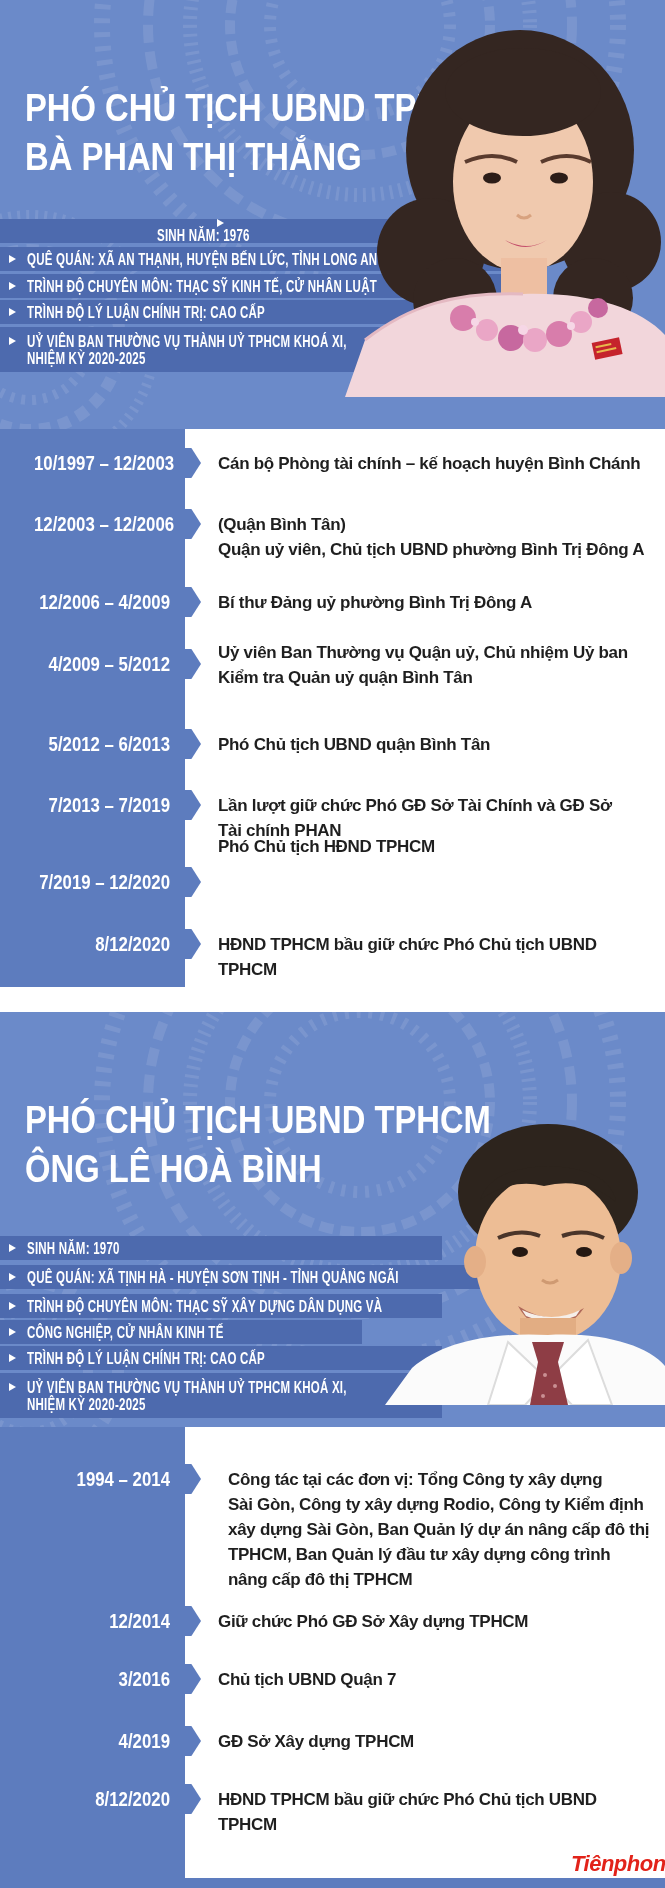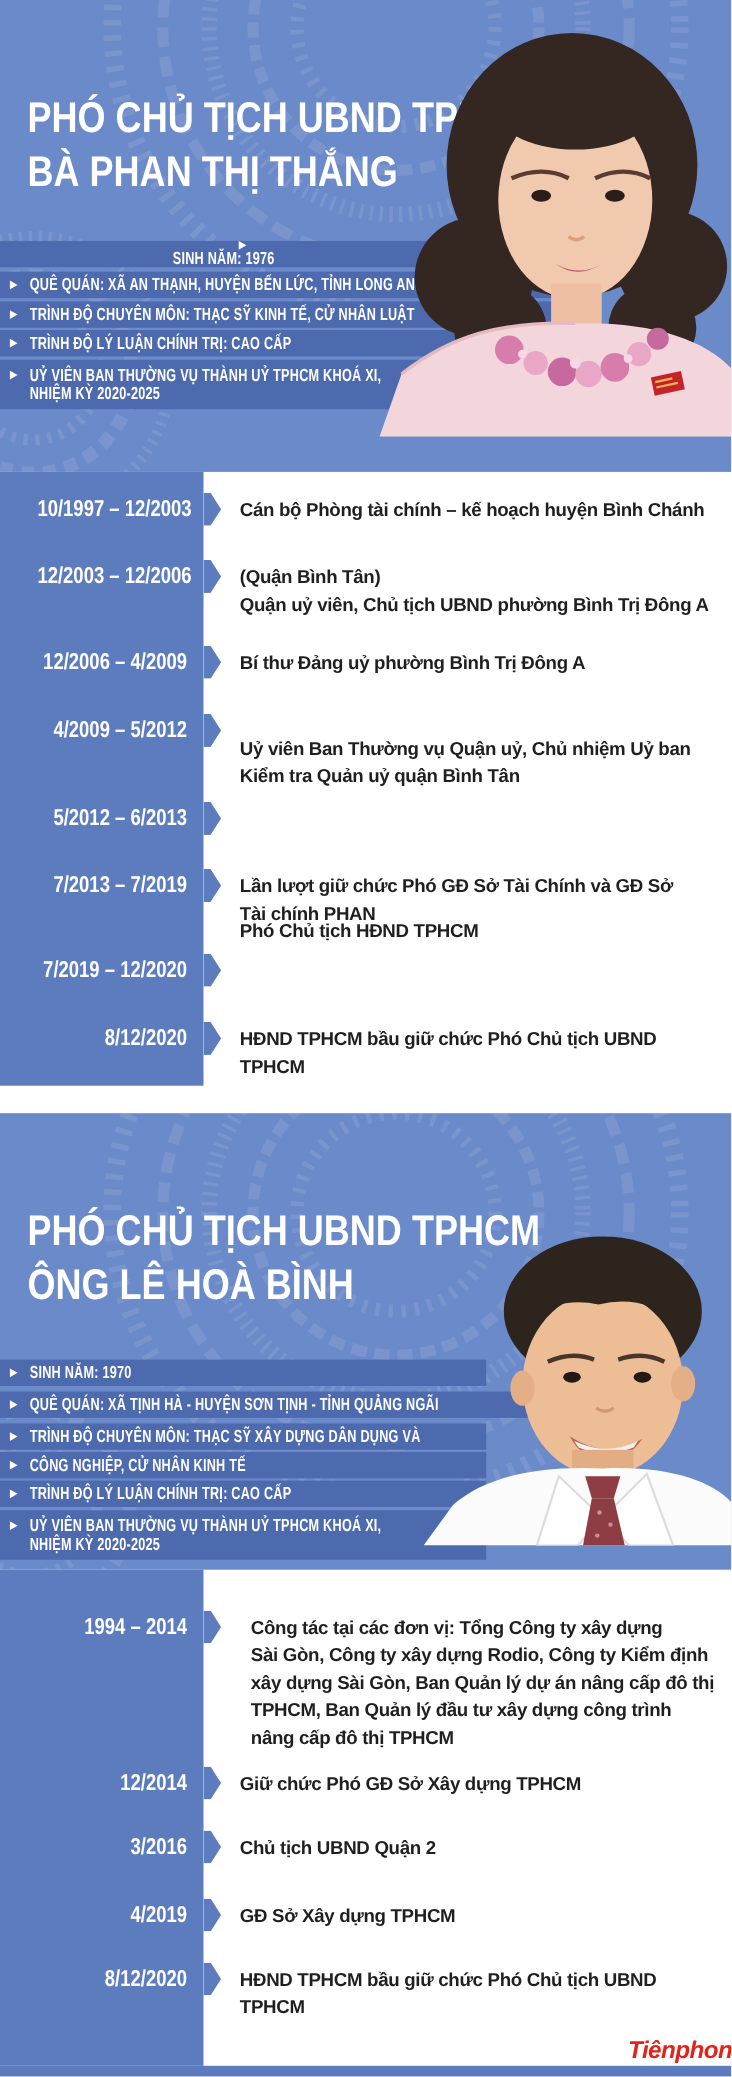--- a/index.html
+++ b/index.html
@@ -150,27 +150,30 @@
   </div>
 
   <div class="tl-arrow" style="top:587px;"></div>
   <div class="tl-date" style="top:590px;">12/2006 – 4/2009</div>
   <div class="tl-desc" style="top:590px;">
     <div class="dl">Bí thư Đảng uỷ phường Bình Trị Đông A</div>
   </div>
 
   <div class="tl-arrow" style="top:649px;"></div>
   <div class="tl-date" style="top:652px;">4/2009 – 5/2012</div>
-  <div class="tl-desc" style="top:668px;">
+  <div class="tl-desc" style="top:640px;">
     <div class="dl">Uỷ viên Ban Thường vụ Quận uỷ, Chủ nhiệm Uỷ ban</div>
     <div class="dl">Kiểm tra Quản uỷ quận Bình Tân</div>
   </div>
 
   <div class="tl-arrow" style="top:729px;"></div>
   <div class="tl-date" style="top:732px;">5/2012 – 6/2013</div>
+  <div class="tl-desc" style="top:732px;">
+    <div class="dl">Phó Chủ tịch UBND quận Bình Tân</div>
+  </div>
 
   <div class="tl-arrow" style="top:790px;"></div>
   <div class="tl-date" style="top:793px;">7/2013 – 7/2019</div>
   <div class="tl-desc" style="top:793px;">
     <div class="dl">Lần lượt giữ chức Phó GĐ Sở Tài Chính và GĐ Sở</div>
     <div class="dl">Tài chính PHAN</div>
   </div>
 
   <div class="tl-arrow" style="top:867px;"></div>
   <div class="tl-date" style="top:870px;">7/2019 – 12/2020</div>
@@ -213,21 +216,21 @@
     <span class="bt">
         <span class="line">QUÊ QUÁN: XÃ TỊNH HÀ - HUYỆN SƠN TỊNH - TỈNH QUẢNG NGÃI</span>
       </span>
   </div>
   <div class="bar" style="top:1294px;width:442px;">
     <span class="tri"></span>
     <span class="bt">
         <span class="line">TRÌNH ĐỘ CHUYÊN MÔN: THẠC SỸ XÂY DỰNG DÂN DỤNG VÀ</span>
       </span>
   </div>
-  <div class="bar" style="top:1320px;width:442px;">
+  <div class="bar" style="top:1320px;width:362px;">
     <span class="tri"></span>
     <span class="bt">
         <span class="line">CÔNG NGHIỆP, CỬ NHÂN KINH TẾ</span>
       </span>
   </div>
   <div class="bar" style="top:1346px;width:442px;">
     <span class="tri"></span>
     <span class="bt">
         <span class="line">TRÌNH ĐỘ LÝ LUẬN CHÍNH TRỊ: CAO CẤP</span>
       </span>
@@ -280,21 +283,21 @@
 
   <div class="tl-arrow" style="top:1606px;"></div>
   <div class="tl-date" style="top:1609px;">12/2014</div>
   <div class="tl-desc" style="top:1609px;">
     <div class="dl">Giữ chức Phó GĐ Sở Xây dựng TPHCM</div>
   </div>
 
   <div class="tl-arrow" style="top:1664px;"></div>
   <div class="tl-date" style="top:1667px;">3/2016</div>
   <div class="tl-desc" style="top:1667px;">
-    <div class="dl">Chủ tịch UBND Quận 2</div>
+    <div class="dl">Chủ tịch UBND Quận 7</div>
   </div>
 
   <div class="tl-arrow" style="top:1726px;"></div>
   <div class="tl-date" style="top:1729px;">4/2019</div>
   <div class="tl-desc" style="top:1729px;">
     <div class="dl">GĐ Sở Xây dựng TPHCM</div>
   </div>
 
   <div class="tl-arrow" style="top:1784px;"></div>
   <div class="tl-date" style="top:1787px;">8/12/2020</div>

